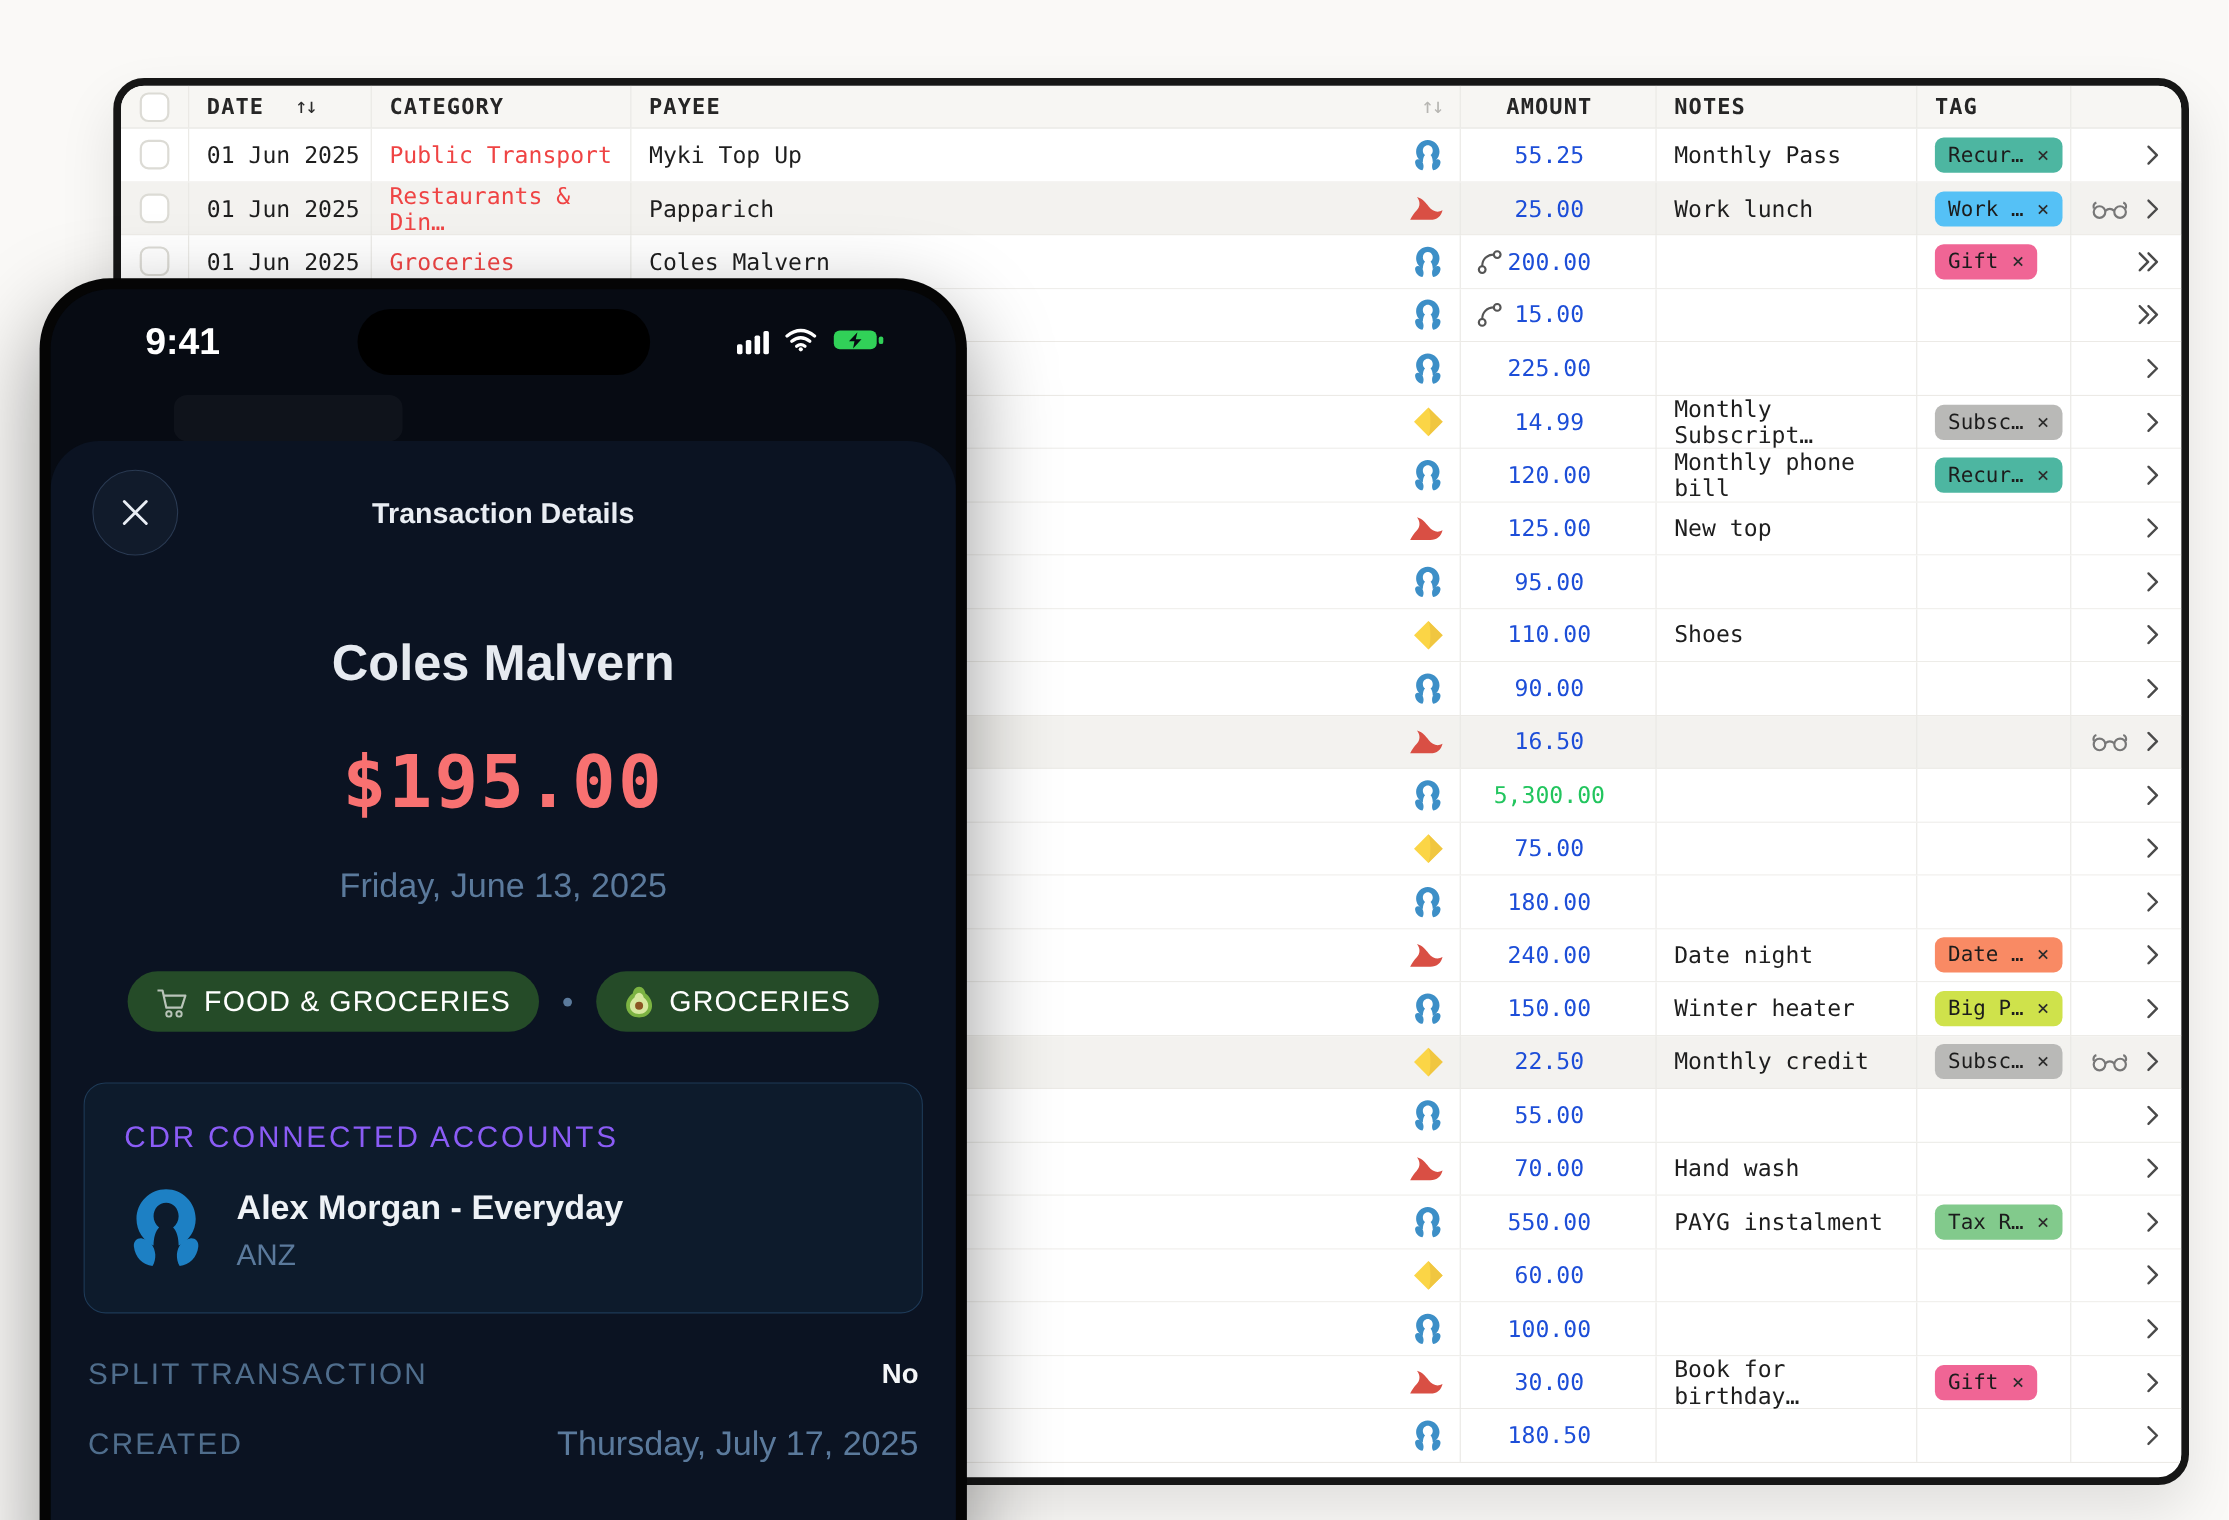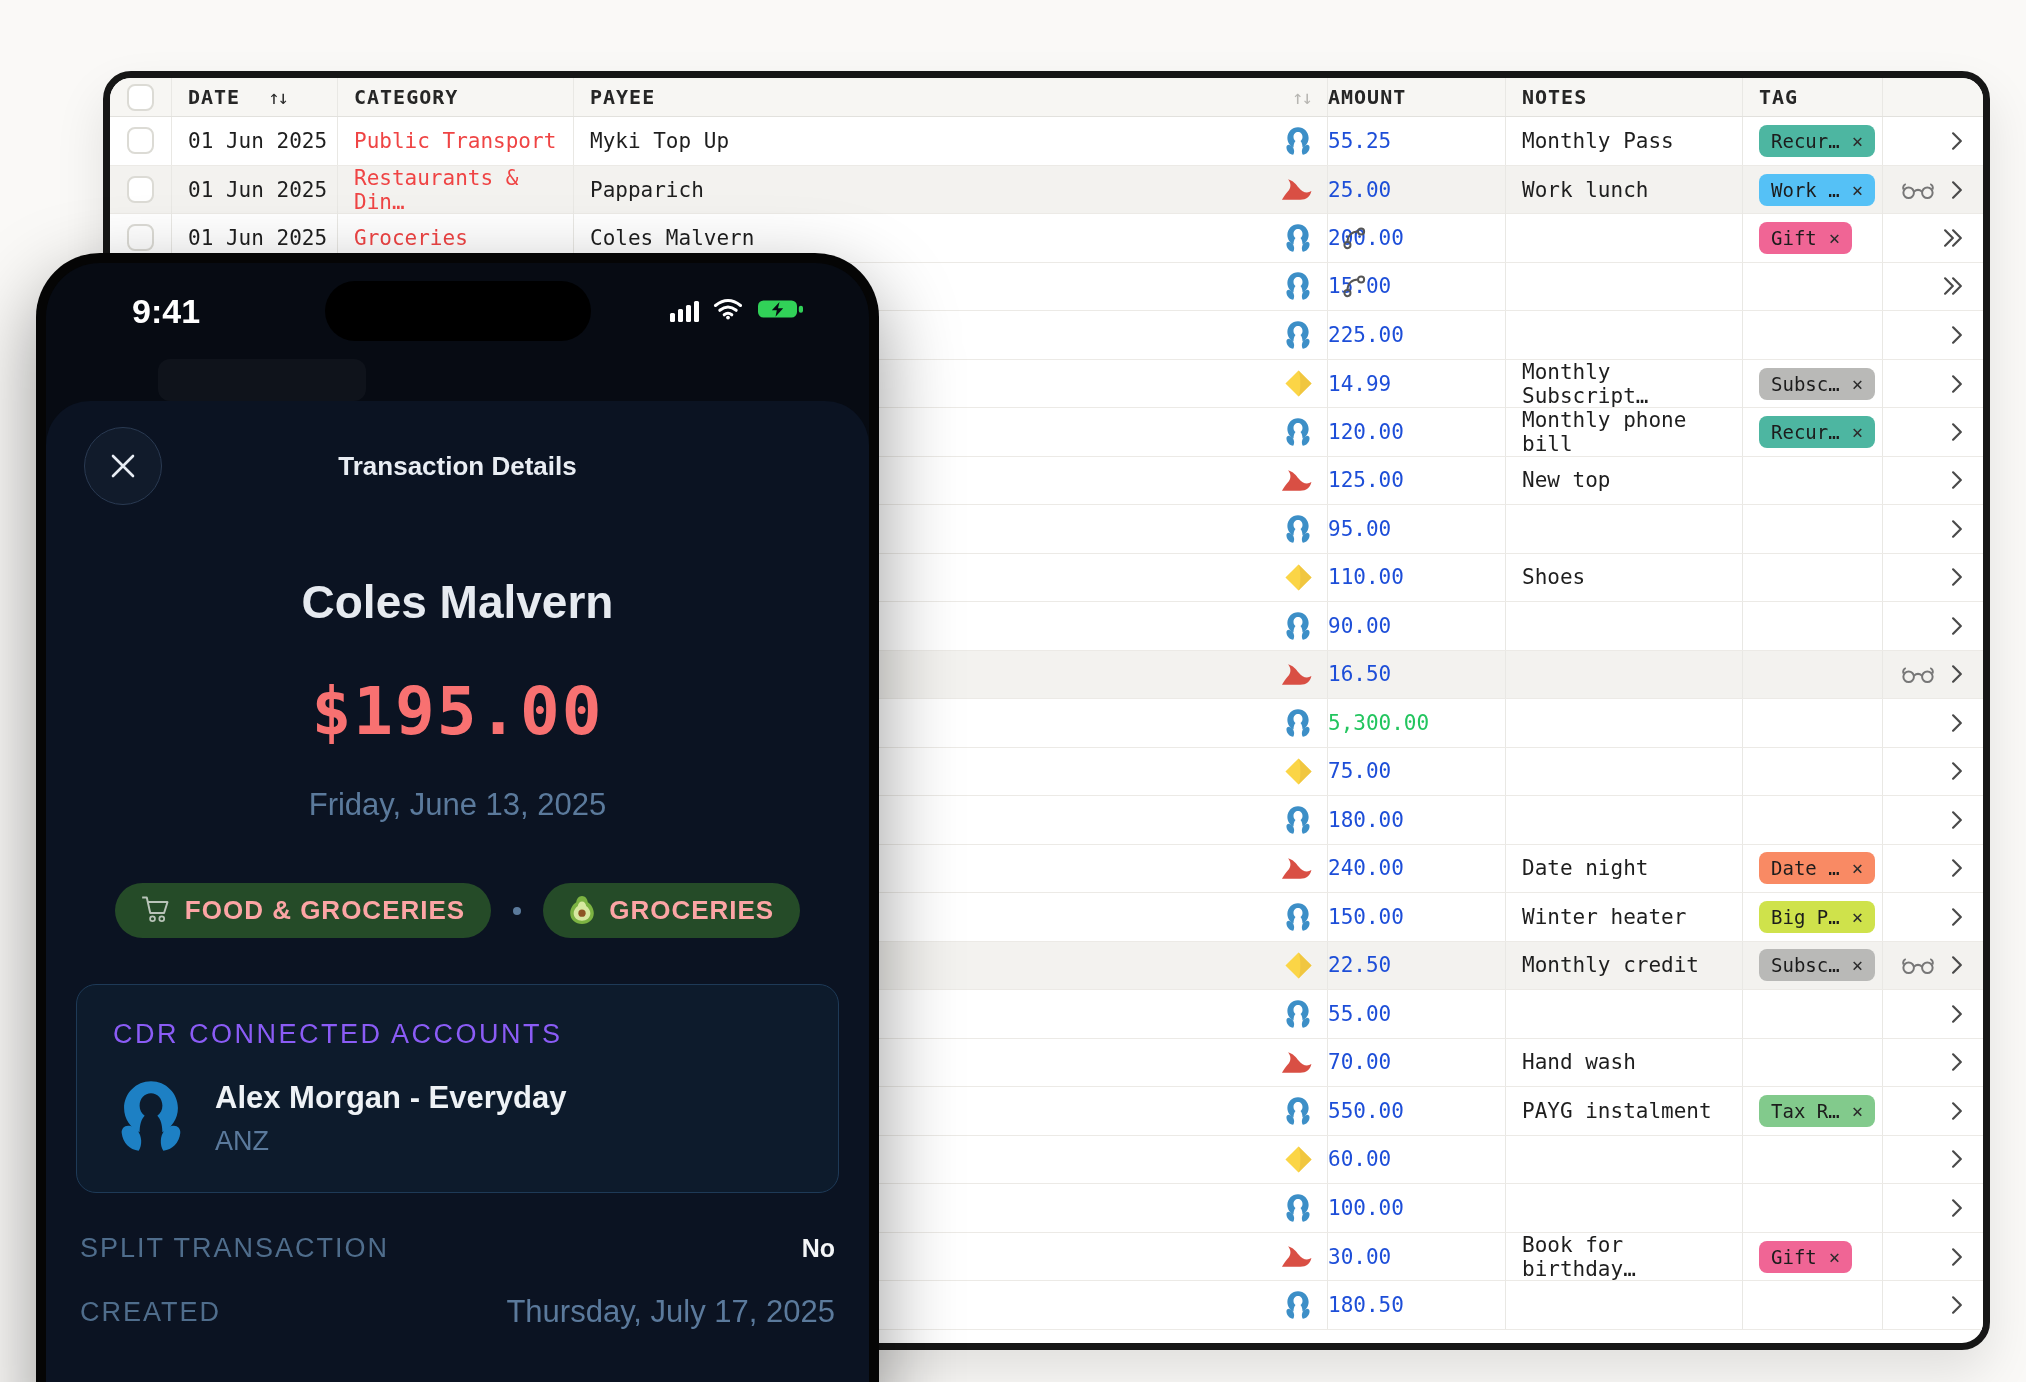--- a/index.html
+++ b/index.html
@@ -24,21 +24,21 @@
   .cell:last-child { border-right:none; }
   .thead .cell { font-size:20px; letter-spacing:1px; color:#262626; font-weight:bold; }
   .c-sel { justify-content:center; }
   .cb { width:27px; height:27px; border:2px solid #dcdbd5; border-radius:8px; background:#fff; }
   .c-date, .c-cat, .c-notes, .c-tag { padding-left:16px; font-size:21px; color:#1e1e1e; }
   .c-cat { color:#ef4444; }
   .c-payee { padding-left:16px; font-size:21px; color:#1e1e1e; }
   .c-payee .ptxt { flex:1 1 auto; }
   .c-payee .bicon { margin-right:14px; display:flex; align-items:center; }
   .c-payee .hsort { margin-left:auto; margin-right:16px; color:#b7b6b2; }
-  .c-amt { position:relative; justify-content:flex-start; padding-right:16px; font-size:21px; }
+  .c-amt { position:relative; justify-content:center; padding-right:16px; font-size:21px; }
   .amt { color:#1d4ed8; }
   .amt.green { color:#22c55e; }
   .split { position:absolute; left:14px; top:50%; transform:translateY(-50%); display:flex; }
   .c-notes { font-size:21px; color:#1e1e1e; }
   .c-act { justify-content:flex-end; gap:16px; padding-right:20px; }
   .chev { display:flex; align-items:center; }
   .chev svg + svg { margin-left:-3px; }
   .gl { display:flex; align-items:center; }
   .sort { color:#2b2b2b; font-size:19px; letter-spacing:-2px; margin-left:28px; font-weight:normal; }
   .pill { display:inline-flex; align-items:center; font-size:19px; color:#1c1c1c; border-radius:8px;
@@ -79,22 +79,22 @@
   .sheet-header { position:relative; height:78px; margin-top:26px; }
   .close-btn { position:absolute; left:38px; top:0; width:78px; height:78px; border-radius:50%;
     background:#111b2b; border:1.5px solid #2a3a52; display:flex; align-items:center; justify-content:center; }
   .sheet-title { position:absolute; left:0; right:0; top:0; height:78px; display:flex;
     align-items:center; justify-content:center; color:#e9edf3; font-size:26px; font-weight:bold; }
   .merchant { margin-top:70px; text-align:center; color:#e6eaf0; font-size:46px; font-weight:bold; }
   .big-amount { margin-top:44px; text-align:center; color:#f87171; font-size:66px; font-weight:bold;
     font-family:"DejaVu Sans Mono","Liberation Mono",monospace; letter-spacing:2px; }
   .txn-date { margin-top:37px; text-align:center; color:#5b7a9c; font-size:31px; }
   .pills-row { margin-top:60px; display:flex; align-items:center; justify-content:center; gap:22px; }
-  .cat-pill { display:inline-flex; align-items:flex-start; gap:14px; background:#254b28; color:#fca5a5;
-    font-size:26px; font-weight:bold; letter-spacing:1px; padding:12px 26px; border-radius:30px; }
+  .cat-pill { display:inline-flex; align-items:flex-end; gap:14px; background:#254b28; color:#ffffff;
+    font-size:26px; font-weight:normal; letter-spacing:1px; padding:12px 26px; border-radius:30px; }
   .dot-sep { width:8px; height:8px; border-radius:50%; background:#5b7a9c; }
   .cdr-card { margin:46px 30px 0 30px; background:#0d1b2c; border:1.5px solid #1e3a57;
     border-radius:20px; padding:34px 36px; }
   .cdr-label { color:#8b5cf6; font-size:27px; letter-spacing:2.5px; }
   .acct-row { margin-top:28px; display:flex; align-items:center; gap:26px; }
   .acct-text .acct-name { color:#eef2f6; font-size:31px; font-weight:bold; }
   .acct-text .acct-bank { margin-top:10px; color:#5b7a9c; font-size:27px; }
   .fields { margin:40px 34px 0 34px; }
   .field-row { display:flex; align-items:center; justify-content:space-between; margin-bottom:30px; }
   .f-label { color:#4f6d8c; font-size:27px; letter-spacing:2px; }

